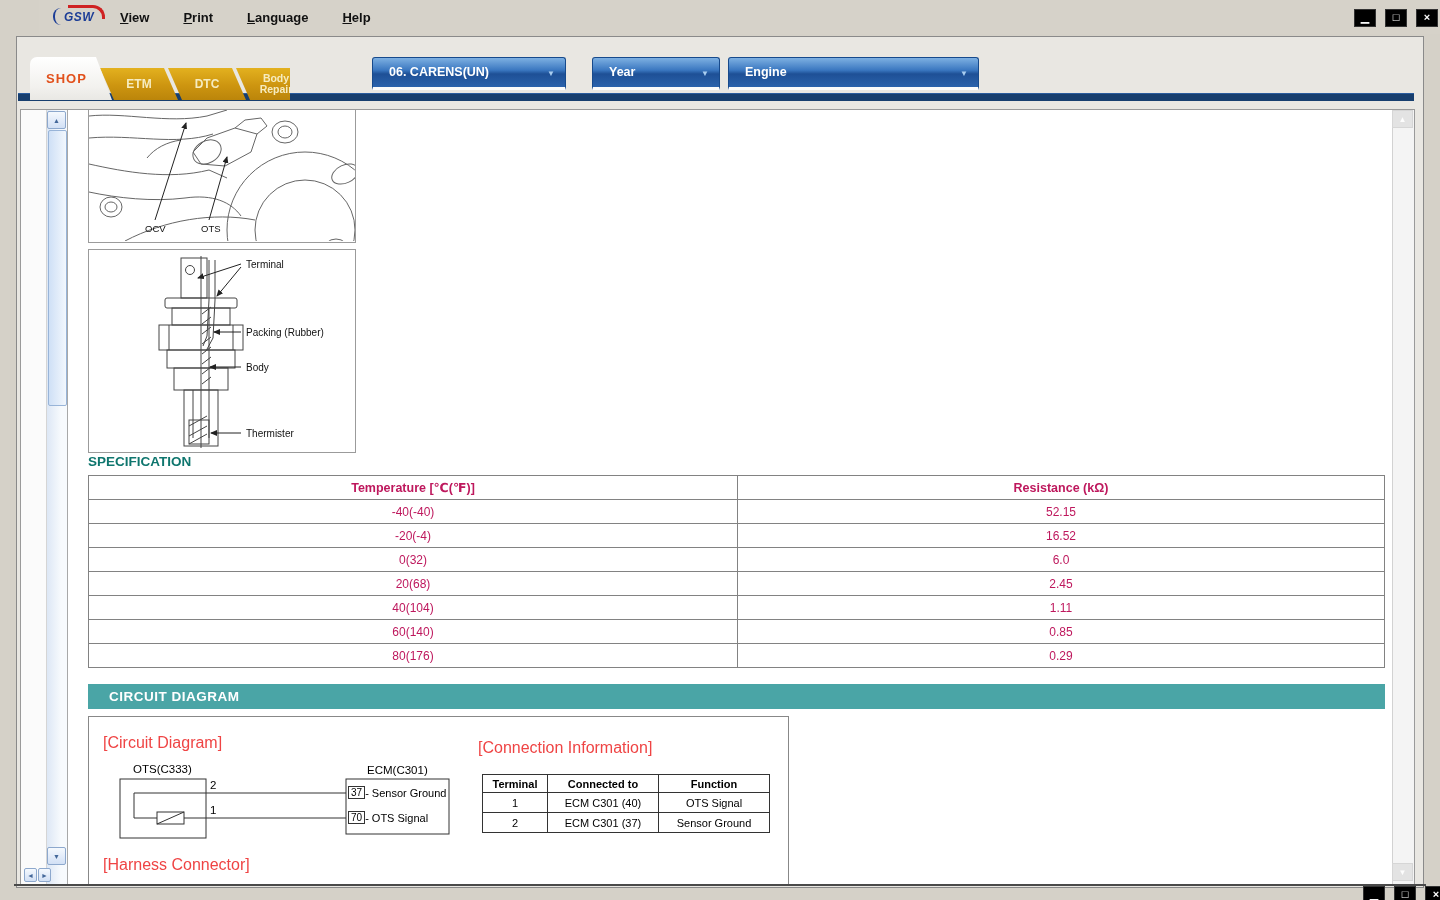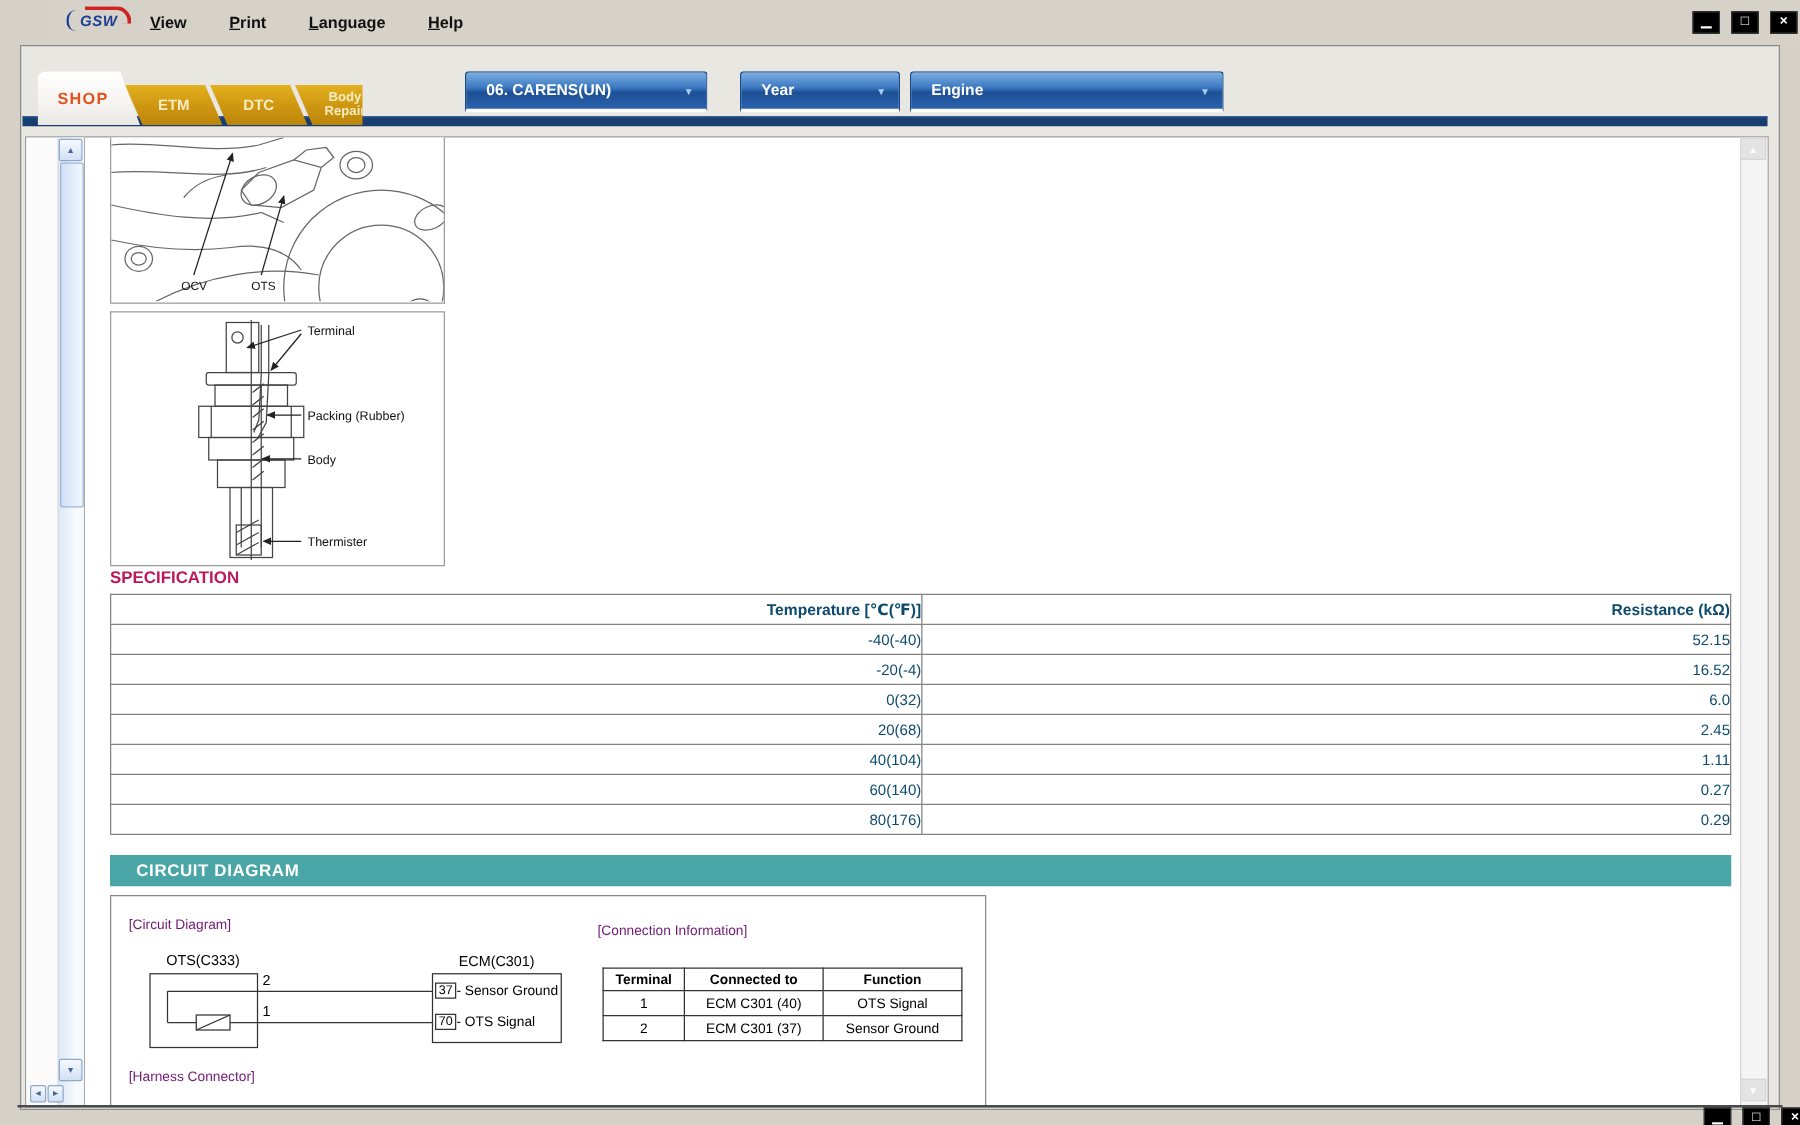--- a/index.html
+++ b/index.html
@@ -47,31 +47,31 @@
     background:linear-gradient(90deg,#dde7f5 0%,#f7fafd 70%);border-left:1px solid #d5d5d5;}
   .xpbtn{background:linear-gradient(180deg,#f5f9fe 0%,#d2e0f5 100%);border:1px solid #8da8cd;
     border-radius:2px;color:#44689a;font-size:7px;text-align:center;box-sizing:border-box;}
   .xpthumb{background:linear-gradient(90deg,#cfe0f6 0%,#f2f7fd 100%);border:1px solid #98b4d8;border-radius:2px;}
   
   .vtrack-r{left:1371px;top:0;width:21px;height:775px;background:#f4f4f4;border-left:1px solid #d2d2d2;}
   .graybtn{background:#e3e3e3;border:1px solid #d6d6d6;color:#fdfdfd;font-size:8px;
     text-align:center;box-sizing:border-box;}
   
   .fig-box{border:1px solid #9b9b9b;background:#fff;}
-  .spec-heading{font-size:13.5px;font-weight:bold;color:#be185d;}
+  .spec-heading{font-size:13.5px;font-weight:bold;color:#0f766e;}
   
   table.spec{border-collapse:collapse;width:1297px;table-layout:fixed;}
   table.spec th,table.spec td{border:1px solid #828282;height:23px;font-size:12px;
-    text-align:right;color:#0c4a6e;padding:0;}
+    text-align:center;color:#be185d;padding:0;}
   table.spec th{font-weight:bold;font-size:12.5px;}
   .teal-bar{background:#4aa5a6;color:#fff;font-size:13.5px;font-weight:bold;
     line-height:25px;padding-left:21px;letter-spacing:0.5px;box-sizing:border-box;}
   
   .circ-box{border:1px solid #888;background:#fff;}
-  .circ-caption{font-size:11px;color:#701a75;}
+  .circ-caption{font-size:16px;color:#ef4444;}
   .circ-small{font-size:11.5px;color:#000;}
   .pinrow{font-size:11px;color:#000;white-space:nowrap;}
   .pinbox{display:inline-block;border:1px solid #333;font-size:10px;line-height:11px;
     padding:0 2px;background:#fff;vertical-align:1px;}
   table.conn{border-collapse:collapse;width:288px;table-layout:fixed;background:#fff;}
   table.conn th,table.conn td{border:1px solid #333;font-size:11px;text-align:center;
     padding:0;color:#000;}
   table.conn th{height:17px;font-weight:bold;}
   table.conn td{height:19px;}
   
@@ -249,21 +249,21 @@
     <tr>
           <td>20(68)</td>
           <td>2.45</td>
         </tr>
     <tr>
           <td>40(104)</td>
           <td>1.11</td>
         </tr>
     <tr>
           <td>60(140)</td>
-          <td>0.27</td>
+          <td>0.85</td>
         </tr>
     <tr>
           <td>80(176)</td>
           <td>0.29</td>
         </tr>
   </tbody>
     </table>
 
   <div class="a teal-bar" style="left:67px;top:574px;width:1297px;height:25px;">CIRCUIT DIAGRAM</div>
 

